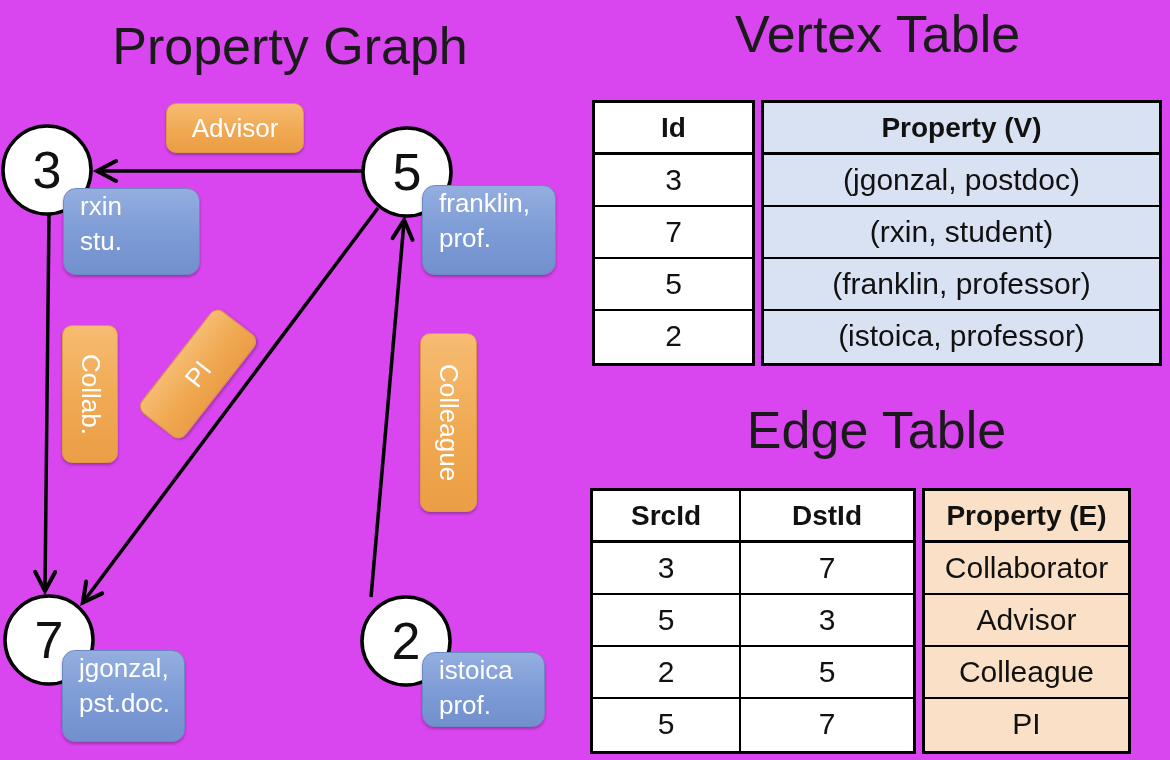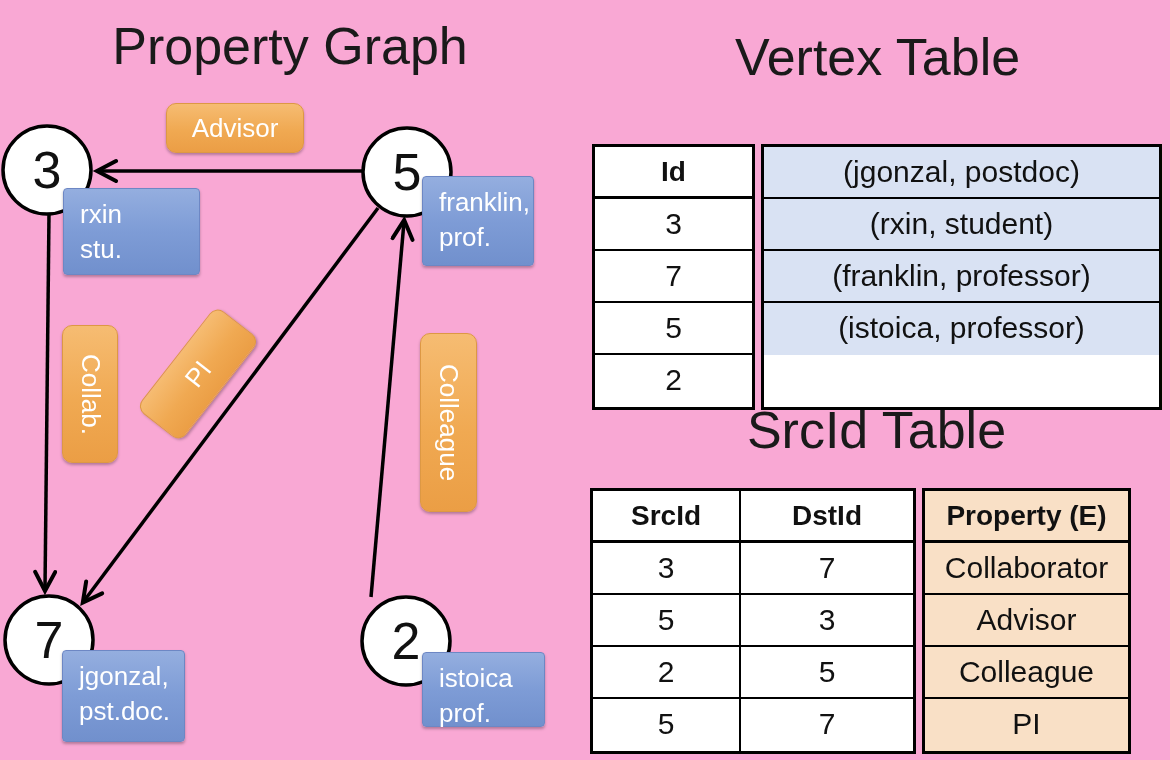--- a/index.html
+++ b/index.html
@@ -1,38 +1,38 @@
 <!DOCTYPE html>
 <html><head>
 <meta charset="utf-8">
 <style>
   * { margin:0; padding:0; box-sizing:border-box; }
   html,body { background:#fff; }
   body { font-family:"Liberation Sans","DejaVu Sans",sans-serif; }
-  .canvas { position:relative; width:1170px; height:760px; background:#f9a8d4; overflow:hidden; }
+  .canvas { position:relative; width:1170px; height:760px; background:#d946ef; overflow:hidden; }
 
   .big-title { position:absolute; text-align:center; font-size:52px; font-weight:300;
                color:#1a1a1a; letter-spacing:0px; white-space:nowrap; }
 
   svg.graph-layer { position:absolute; left:0; top:0; }
 
   
   .node-num { position:absolute; width:90px; height:90px; text-align:center;
               line-height:90px; font-size:52px; font-weight:300; color:#111; }
 
   
   .edge-label { position:absolute; display:flex; align-items:center; justify-content:center;
                 color:#fff; font-size:26px; border-radius:10px;
                 background:linear-gradient(180deg,#f6bc72 0%,#f0a952 55%,#eb9e45 100%);
                 border:1px solid #dd9844; box-shadow:0 2px 3px rgba(0,0,0,0.28); }
   .edge-label.vert { writing-mode:vertical-rl; }
 
   
   .vbox { position:absolute; color:#fff; font-size:26px; line-height:35px;
-          padding:8px 10px 0 16px; border-radius:4px;
+          padding:0 10px 0 16px; border-radius:13px;
           background:linear-gradient(180deg,#94aedf 0%,#7e9cd6 50%,#7190cd 100%);
           border:1px solid #6d87c4; box-shadow:0 2px 3px rgba(0,0,0,0.28); }
   .vbox span { display:block; }
 
   
   .tbl-wrap { position:absolute; display:flex; gap:6px; }
   .tcol { border:3px solid #000; background:#fff; }
   .cell { height:52px; line-height:50px; text-align:center; font-size:30px; color:#111;
           border-bottom:2px solid #000; }
   .cell:last-child { border-bottom:none; }
@@ -42,22 +42,22 @@
   .twin .sub.first { border-right:2px solid #000; }
   .vfill .cell { background:#d9e2f3; }
   .efill .cell { background:#f9e0c6; }
 </style>
 </head>
 <body>
 
 <div class="canvas">
 
   <div class="big-title" style="left:0;top:16px;width:580px;">Property Graph</div>
-  <div class="big-title" style="left:592px;top:27px;width:571px;">Vertex Table</div>
-  <div class="big-title" style="left:590px;top:400px;width:573px;">SrcId Table</div>
+  <div class="big-title" style="left:592px;top:4px;width:571px;">Vertex Table</div>
+  <div class="big-title" style="left:590px;top:400px;width:573px;">Edge Table</div>
 
   <svg class="graph-layer" width="580" height="760" viewBox="0 0 580 760">
     <defs>
       <marker id="arrow" markerUnits="userSpaceOnUse" markerWidth="30" markerHeight="30" refX="20" refY="12" orient="auto">
         <path d="M3,2 L22,12 L3,22" fill="none" stroke="#000" stroke-width="4" stroke-linecap="round"></path>
       </marker>
     </defs>
 
     <line x1="363" y1="171" x2="99" y2="171" stroke="#000" stroke-width="3.5" marker-end="url(#arrow)"></line>
     <line x1="49" y1="214" x2="45" y2="589" stroke="#000" stroke-width="3.5" marker-end="url(#arrow)"></line>
@@ -77,42 +77,43 @@
 
   <div class="edge-label" style="left:166px;top:103px;width:138px;height:50px;">Advisor</div>
   <div class="edge-label vert" style="left:62px;top:325px;width:56px;height:138px;">Collab.</div>
   <div class="edge-label" style="left:133px;top:346px;width:130px;height:56px;transform:rotate(-52deg);">PI</div>
   <div class="edge-label vert" style="left:420px;top:333px;width:57px;height:179px;">Colleague</div>
 
   <div class="vbox" style="left:63px;top:188px;width:137px;height:87px;">
     <span>rxin</span>
     <span>stu.</span>
   </div>
-  <div class="vbox" style="left:422px;top:176px;width:112px;height:90px;">
+  <div class="vbox" style="left:422px;top:185px;width:134px;height:90px;">
     <span>franklin,</span>
     <span>prof.</span>
   </div>
   <div class="vbox" style="left:62px;top:650px;width:123px;height:92px;">
     <span>jgonzal,</span>
     <span>pst.doc.</span>
   </div>
   <div class="vbox" style="left:422px;top:652px;width:123px;height:75px;">
     <span>istoica</span>
     <span>prof.</span>
   </div>
 
-  <div class="tbl-wrap" style="left:592px;top:100px;margin-top:44px;">
+  <div class="tbl-wrap" style="left:592px;top:100px;">
     <div class="tcol" style="width:163px;">
       <div class="cell hdr">Id</div>
       <div class="cell">3</div>
       <div class="cell">7</div>
       <div class="cell">5</div>
       <div class="cell">2</div>
     </div>
     <div class="tcol vfill" style="width:401px;">
+      <div class="cell hdr">Property (V)</div>
       <div class="cell">(jgonzal, postdoc)</div>
       <div class="cell">(rxin, student)</div>
       <div class="cell">(franklin, professor)</div>
       <div class="cell">(istoica, professor)</div>
     </div>
   </div>
 
   <div class="tbl-wrap" style="left:590px;top:488px;">
     <div class="tcol twin" style="width:326px;">
       <div class="sub first" style="width:148px;">

